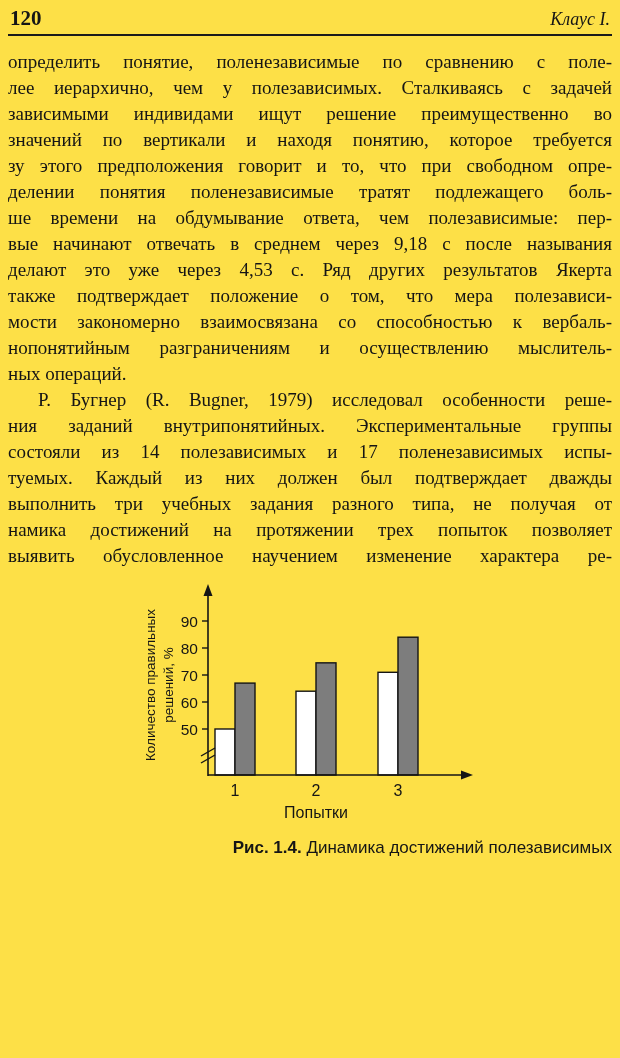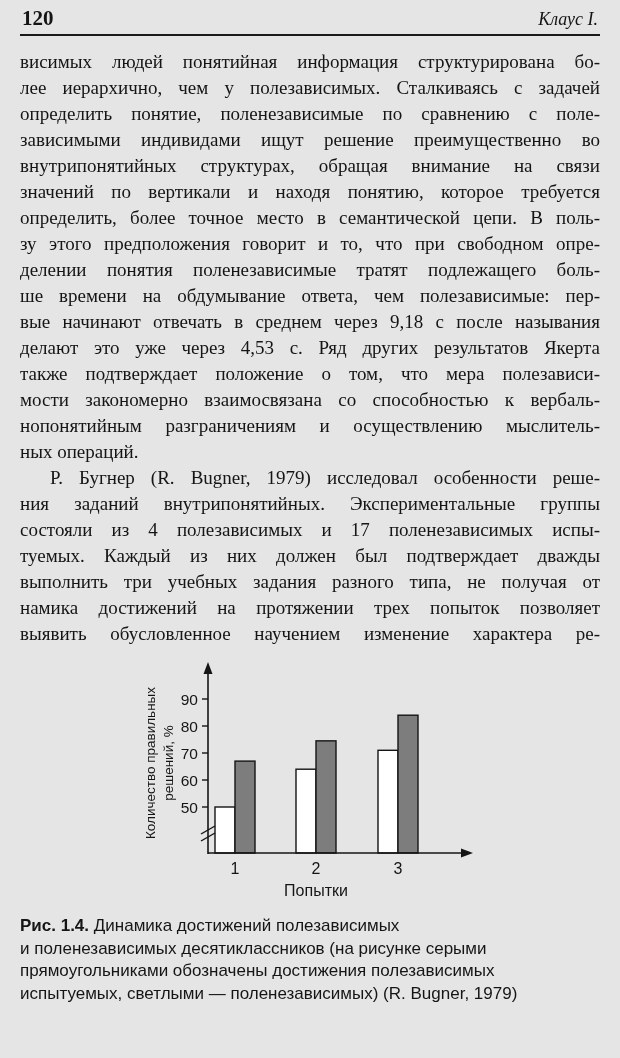--- a/index.html
+++ b/index.html
@@ -3,77 +3,74 @@
 <meta charset="utf-8">
 <style>
   * { margin:0; padding:0; box-sizing:border-box; }
   html,body { width:620px; height:1058px; }
   body {
     background:#fefefe;
     color:#151515;
     font-family:"Liberation Serif", serif;
     overflow:hidden;
   }
-  .page { width:620px; height:1058px; padding:6px 20px 0; background:#e5e5e5; }
+  .page { width:620px; height:1058px; padding:6px 8px 0; background:#fde047; }
   .pagehead {
     display:flex; justify-content:space-between; align-items:baseline;
     border-bottom:2px solid #1a1a1a; padding:0 2px 3px;
   }
   .pagenum { font-weight:bold; font-size:21px; }
   .runhead { font-style:italic; font-size:18px; }
   .bodytext { margin-top:13px; font-size:19px; line-height:26px; }
   .tline { text-align:justify; text-align-last:justify; }
   .tline.lastline { text-align-last:left; }
   .tline.indent { text-indent:30px; }
   .fig { margin-top:10px; text-align:center; }
   .chart { display:inline-block; }
   .caption {
     font-family:"Liberation Sans", sans-serif;
     font-size:17px; line-height:22.5px; margin-top:6px;
   }
-  .capline { text-align:left; }
+  .capline { text-align:right; }
   svg text { font-family:"Liberation Sans", sans-serif; fill:#151515; }
   svg .yt  { font-size:15.5px; }
   svg .xt  { font-size:16px; }
   svg .ylab{ font-size:13.5px; }
   svg .xlab{ font-size:16px; }
 </style>
 </head>
 <body>
 
 <div class="page">
 
   <header class="pagehead">
     <span class="pagenum">120</span>
     <span class="runhead">Клаус I.</span>
   </header>
 
   <main class="bodytext">
     <div class="para">
-        <div class="tline">висимых людей понятийная информация структурирована бо-</div>
+        <div class="tline">определить понятие, поленезависимые по сравнению с поле-</div>
         <div class="tline">лее иерархично, чем у полезависимых. Сталкиваясь с задачей</div>
-        <div class="tline">определить понятие, поленезависимые по сравнению с поле-</div>
         <div class="tline">зависимыми индивидами ищут решение преимущественно во</div>
-        <div class="tline">внутрипонятийных структурах, обращая внимание на связи</div>
         <div class="tline">значений по вертикали и находя понятию, которое требуется</div>
-        <div class="tline">определить, более точное место в семантической цепи. В поль-</div>
         <div class="tline">зу этого предположения говорит и то, что при свободном опре-</div>
         <div class="tline">делении понятия поленезависимые тратят подлежащего боль-</div>
         <div class="tline">ше времени на обдумывание ответа, чем полезависимые: пер-</div>
         <div class="tline">вые начинают отвечать в среднем через 9,18 с после называния</div>
         <div class="tline">делают это уже через 4,53 с. Ряд других результатов Якерта</div>
         <div class="tline">также подтверждает положение о том, что мера полезависи-</div>
         <div class="tline">мости закономерно взаимосвязана со способностью к вербаль-</div>
         <div class="tline">нопонятийным разграничениям и осуществлению мыслитель-</div>
         <div class="tline lastline">ных операций.</div>
       </div>
     <div class="para">
         <div class="tline indent">Р. Бугнер (R. Bugner, 1979) исследовал особенности реше-</div>
         <div class="tline">ния заданий внутрипонятийных. Экспериментальные группы</div>
-        <div class="tline">состояли из 4 полезависимых и 17 поленезависимых испы-</div>
+        <div class="tline">состояли из 14 полезависимых и 17 поленезависимых испы-</div>
         <div class="tline">туемых. Каждый из них должен был подтверждает дважды</div>
         <div class="tline">выполнить три учебных задания разного типа, не получая от</div>
         <div class="tline">намика достижений на протяжении трех попыток позволяет</div>
         <div class="tline">выявить обусловленное научением изменение характера ре-</div>
       </div>
   </main>
 
   <figure class="fig">
     <div class="chart"><svg width="344" height="248" viewBox="0 0 344 248">
           <rect x="77" y="150" width="20" height="46" fill="#ffffff" stroke="#151515" stroke-width="1.4"></rect>
@@ -100,21 +97,16 @@
           <line x1="64" y1="42" x2="70" y2="42" stroke="#151515" stroke-width="1.4"></line>
           <text x="60" y="47.5" text-anchor="end" class="yt">90</text>
           <line x1="63" y1="177" x2="77" y2="169" stroke="#151515" stroke-width="1.4"></line>
           <line x1="63" y1="184" x2="77" y2="176" stroke="#151515" stroke-width="1.4"></line>
           <text x="17" y="106" class="ylab" text-anchor="middle" transform="rotate(-90 17 106)">Количество правильных</text>
           <text x="35" y="106" class="ylab" text-anchor="middle" transform="rotate(-90 35 106)">решений, %</text>
           <text x="178" y="239" class="xlab" text-anchor="middle">Попытки</text>
         </svg></div>
     <figcaption class="caption">
       <div class="capline"><b>Рис. 1.4.</b> <span>Динамика достижений полезависимых</span></div>
-      <div>
-          <div class="capline">и поленезависимых десятиклассников (на рисунке серыми</div>
-          <div class="capline">прямоугольниками обозначены достижения полезависимых</div>
-          <div class="capline">испытуемых, светлыми — поленезависимых) (R. Bugner, 1979)</div>
-        </div>
     </figcaption>
   </figure>
 
 </div>
 
 </body></html>

